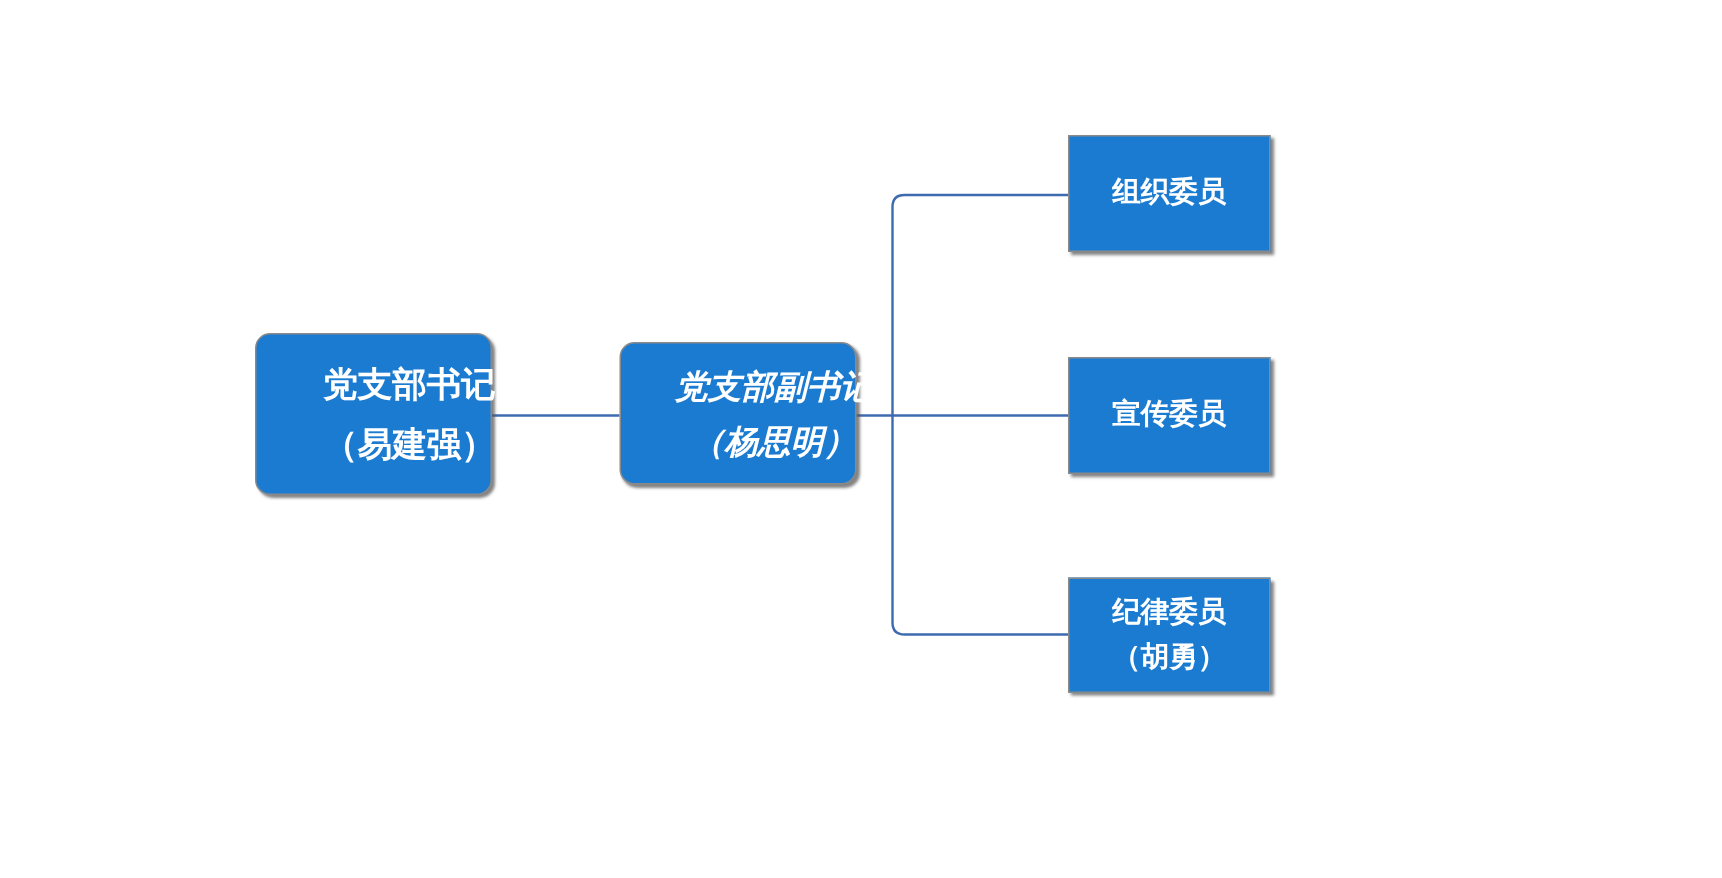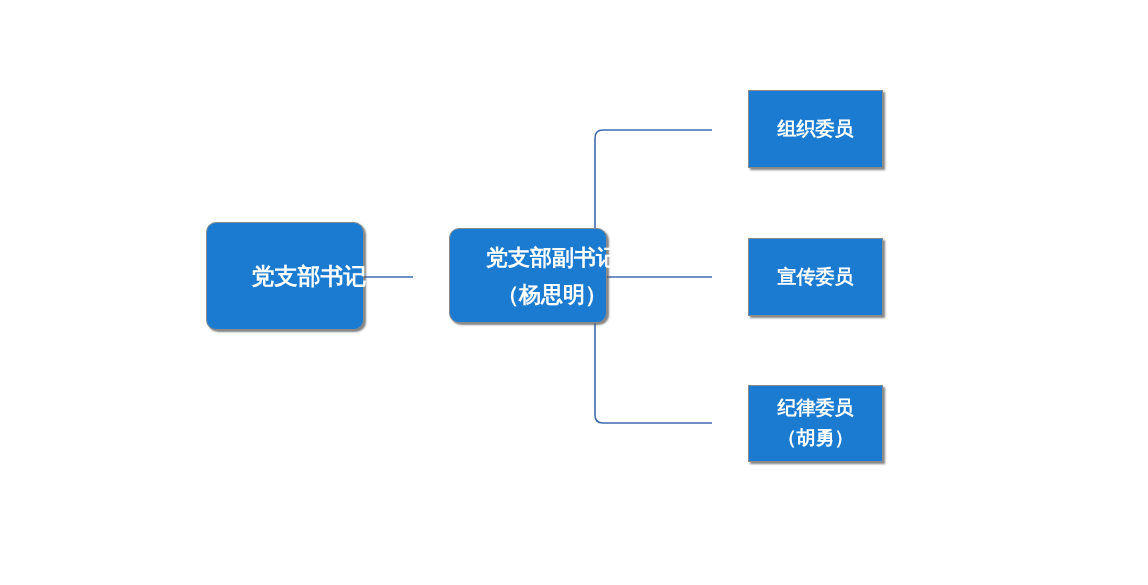--- a/index.html
+++ b/index.html
@@ -30,48 +30,48 @@
     display: flex;
     flex-direction: column;
     align-items: center;
     justify-content: center;
     background: var(--node-fill, #1b7bd1);
     color: var(--node-text, #ffffff);
     border: 1px solid var(--node-outline, #8a8a8a);
     box-shadow: 2px 2px 2px rgba(90, 90, 90, 0.75);
     text-align: center;
     font-weight: bold;
-    margin-left: 36px;
   }
   .node .line { display: block; white-space: nowrap; }
   .node.rounded { border-radius: 10px; padding-left: 48px; }
   .node.lvl1 { left: 170px; top: 222px; width: 158px; height: 108px; font-size: 23px; }
   .node.lvl1 .line { line-height: 40px; }
   .node.lvl2 { left: 413px; top: 228px; width: 158px; height: 95px; font-size: 22px; }
-  .node.lvl2 .line { line-height: 37px; }
+  .node.lvl2 .line { line-height: 37px; font-style: italic; }
   .node.lvl3 { left: 712px; width: 135px; height: 78px; font-size: 19px; }
   .node.lvl3 .line { line-height: 30px; }
   .node.pos-top { top: 90px; }
   .node.pos-mid { top: 238px; align-items: center; }
   .node.pos-bot { top: 385px; height: 77px; font-family: Liberation Mono, monospace; }
 </style>
 </head>
 <body>
 
 <div class="canvas">
 
   <svg class="connectors" viewBox="0 0 1148 585" xmlns="http://www.w3.org/2000/svg">
     <path d="M328,277 H413"></path>
     <path d="M571,277 H712"></path>
     <path d="M595,277 V138 Q595,130 603,130 H712"></path>
     <path d="M595,277 V415 Q595,423 603,423 H712"></path>
   </svg>
 
   <div class="node rounded lvl1">
     <span class="line">党支部书记</span>
+    <span class="line">（易建强）</span>
   </div>
 
   <div class="node rounded lvl2">
     <span class="line">党支部副书记</span>
     <span class="line">（杨思明）</span>
   </div>
 
   <div class="node lvl3 pos-top">
     <span class="line">组织委员</span>
   </div>

